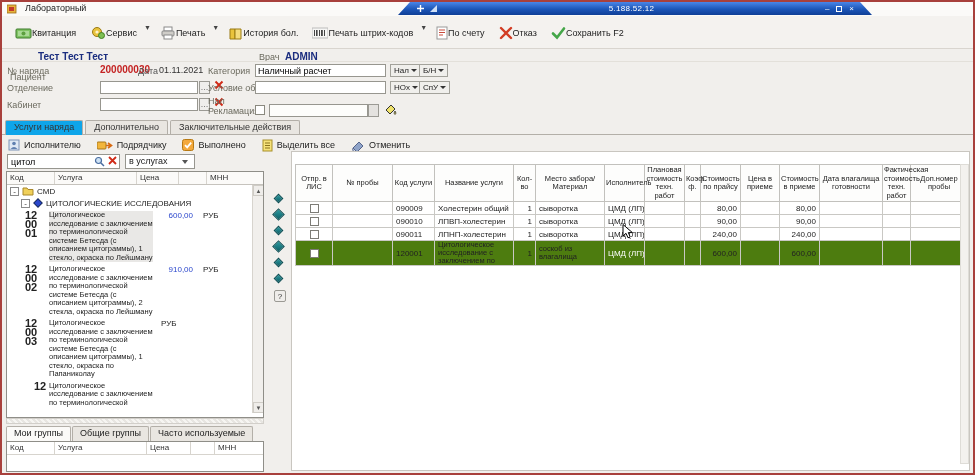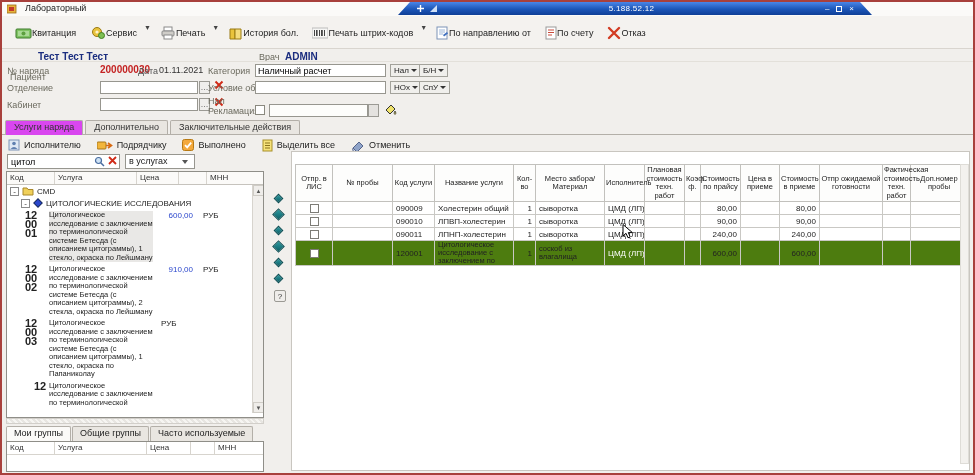--- a/index.html
+++ b/index.html
@@ -43,21 +43,21 @@
   .btn-x { position:absolute; width:13px; height:13px; background:#f4f2ef; border:none; text-align:center; }
   .dd { position:absolute; height:13px; background:#f0efec; border:1px solid #a3a29b; font-size:8px;
     display:inline-flex; align-items:center; gap:2px; padding:0 3px; color:#222; }
   .dd .car { width:0; height:0; border-left:3px solid transparent; border-right:3px solid transparent; border-top:3px solid #333; }
   .chk { position:absolute; width:10px; height:10px; background:#fff; border:1px solid #8a897f; }
 
   
   .tabs { position:absolute; left:3px; top:118px; height:15px; display:flex; }
   .tab { padding:1px 8px 0 8px; font-size:9px; color:#333; background:#e9e6e1; border:1px solid #b3afa8;
     border-bottom:none; border-radius:2px 2px 0 0; margin-right:2px; height:15px; }
-  .tab.active { background:#d946ef; position:relative; z-index:2; }
+  .tab.active { background:#0ea5e9; position:relative; z-index:2; }
   .tabline { position:absolute; left:0; top:132px; width:100%; border-top:1px solid #b3afa8; }
 
   
   .actions { position:absolute; left:6px; top:135px; height:16px; display:flex; gap:16px; align-items:center; }
   .act { display:flex; align-items:center; gap:4px; font-size:9px; color:#222; }
 
   
   .search-box { position:absolute; left:5px; top:152px; width:113px; height:15px; background:#fff;
     border:1px solid #97968f; font-size:9px; padding:1px 26px 0 3px; }
   .search-ico { position:absolute; left:92px; top:154px; }
@@ -202,44 +202,42 @@
               <rect x="9" y="3" width="1.8" height="6"></rect>
               <rect x="12" y="3" width="1" height="6"></rect>
             </g>
           </svg>
         </span>
       <span>Печать штрих-кодов</span>
     </div>
     <span class="tdrop">▼</span>
     <div class="tbtn">
       <span class="ticon">
-          <svg width="13" height="14" viewBox="0 0 13 14">
-            <rect x="1" y="1" width="10" height="12" fill="#fff" stroke="#7d93b8"></rect>
-            <path d="M3 4 h6 M3 6 h6 M3 8 h4" stroke="#9db6d8" stroke-width="1"></path>
-            <path d="M7 9 l4 -3 l1 1.5 l-4 3 z" fill="#3f6fc0"></path>
-          </svg>
-        </span>
-      <span>По направлению от</span>
-    </div>
-    <div class="tbtn">
-      <span class="ticon">
           <svg width="12" height="14" viewBox="0 0 12 14">
             <rect x="1" y="1" width="10" height="12" fill="#fff" stroke="#999"></rect>
             <path d="M3 4 h6 M3 6.5 h6 M3 9 h4" stroke="#c84a3a" stroke-width="1.2"></path>
           </svg>
         </span>
       <span>По счету</span>
     </div>
     <div class="tbtn">
       <span class="ticon">
           <svg width="14" height="14" viewBox="0 0 14 14">
             <path d="M2 2 L12 12 M12 2 L2 12" stroke="#d23c23" stroke-width="2.4" stroke-linecap="round"></path>
           </svg>
         </span>
       <span>Отказ</span>
+    </div>
+    <div class="tbtn">
+      <span class="ticon">
+          <svg width="15" height="14" viewBox="0 0 15 14">
+            <path d="M2 7.5 L6 11.5 L13 2.5" stroke="#44a648" stroke-width="2.6" fill="none" stroke-linecap="round"></path>
+          </svg>
+        </span>
+      <span>Сохранить F2</span>
     </div>
   </div>
 
   <span class="lbl" style="left:8px; top:50px;margin-top:20px;">Пациент</span>
   <span class="val-navy" style="left:36px; top:49px;">Тест Тест Тест</span>
   <span class="lbl" style="left:257px; top:50px;">Врач</span>
   <span class="val-navy" style="left:283px; top:49px;">ADMIN</span>
   <div class="patient-sep"></div>
 
   <span class="lbl" style="left:5px; top:64px;">№ наряда</span>
@@ -478,21 +476,21 @@
         <th>Код услуги</th>
         <th>Название услуги</th>
         <th>Кол-во</th>
         <th>Место забора/Материал</th>
         <th>Исполнитель</th>
         <th>Плановая стоимость техн. работ</th>
         <th>Коэф. ф.</th>
         <th>Стоимость по прайсу</th>
         <th>Цена в приеме</th>
         <th>Стоимость в приеме</th>
-        <th>Отпр ожидаемой готовности</th>
+        <th>Дата влагалища готовности</th>
         <th>Фактическая стоимость техн. работ</th>
         <th>Доп.номер пробы</th>
       </tr>
     </thead>
     <tbody>
       <tr>
         <td>
             <div class="cbx"></div>
           </td>
         <td></td>

